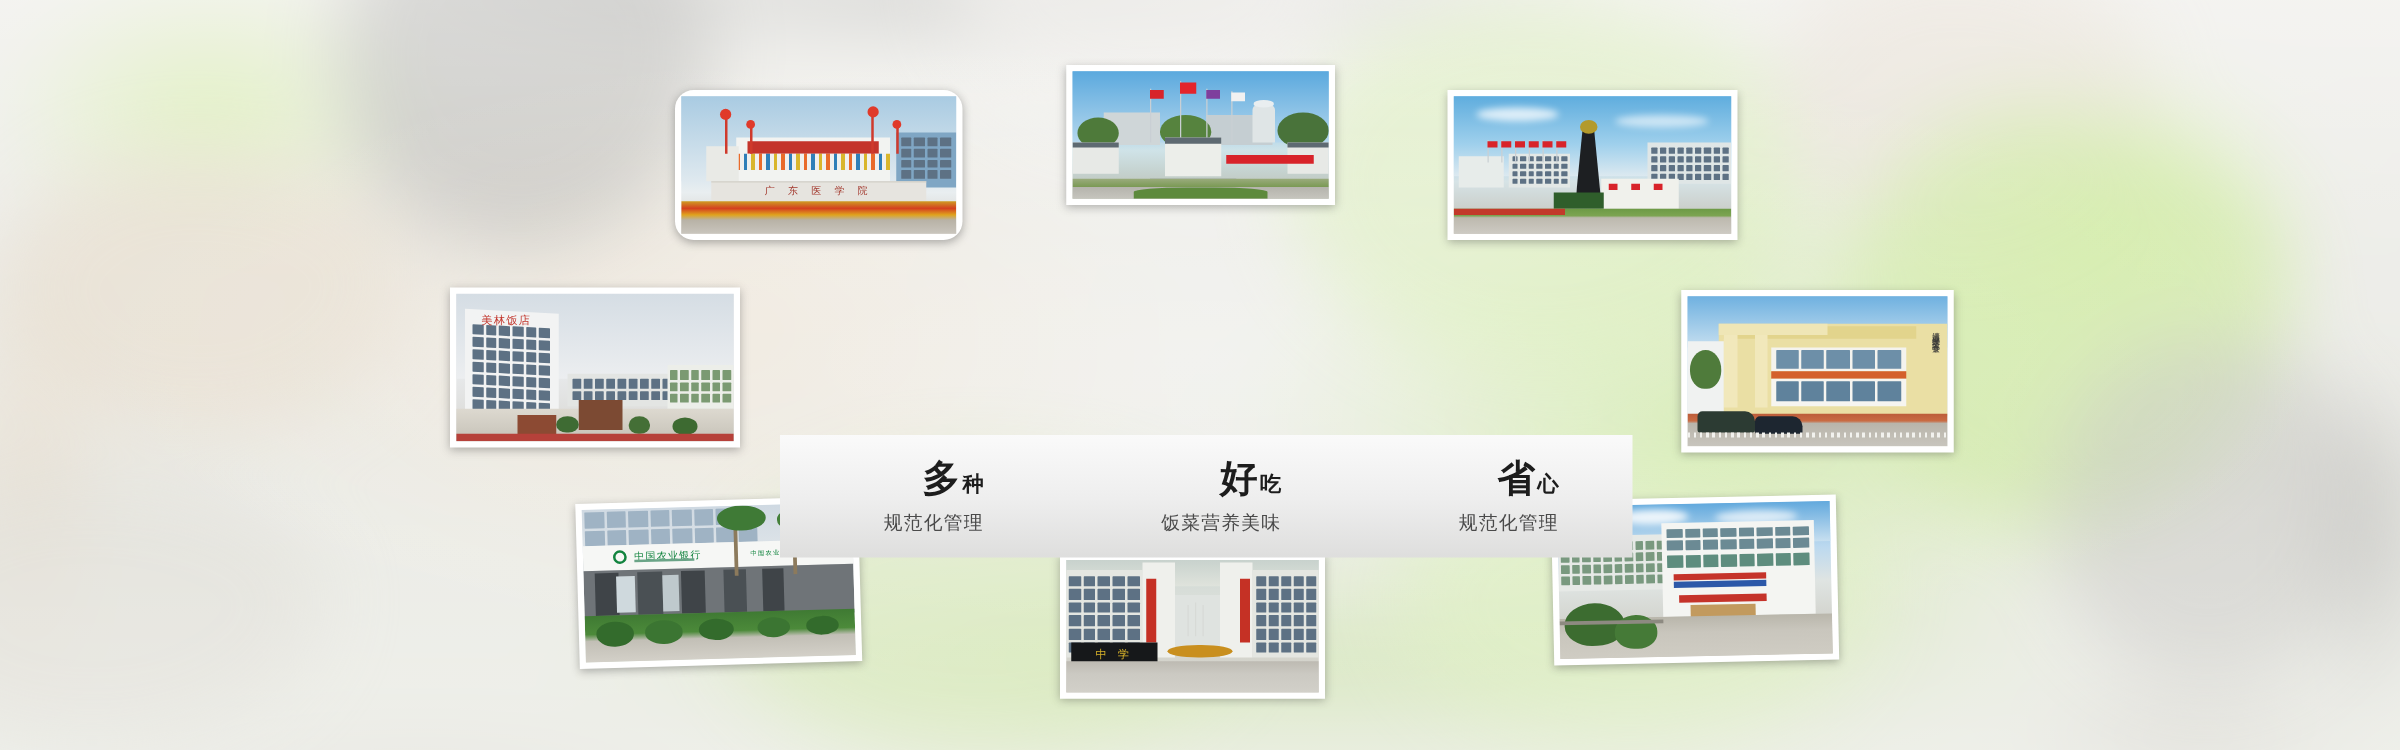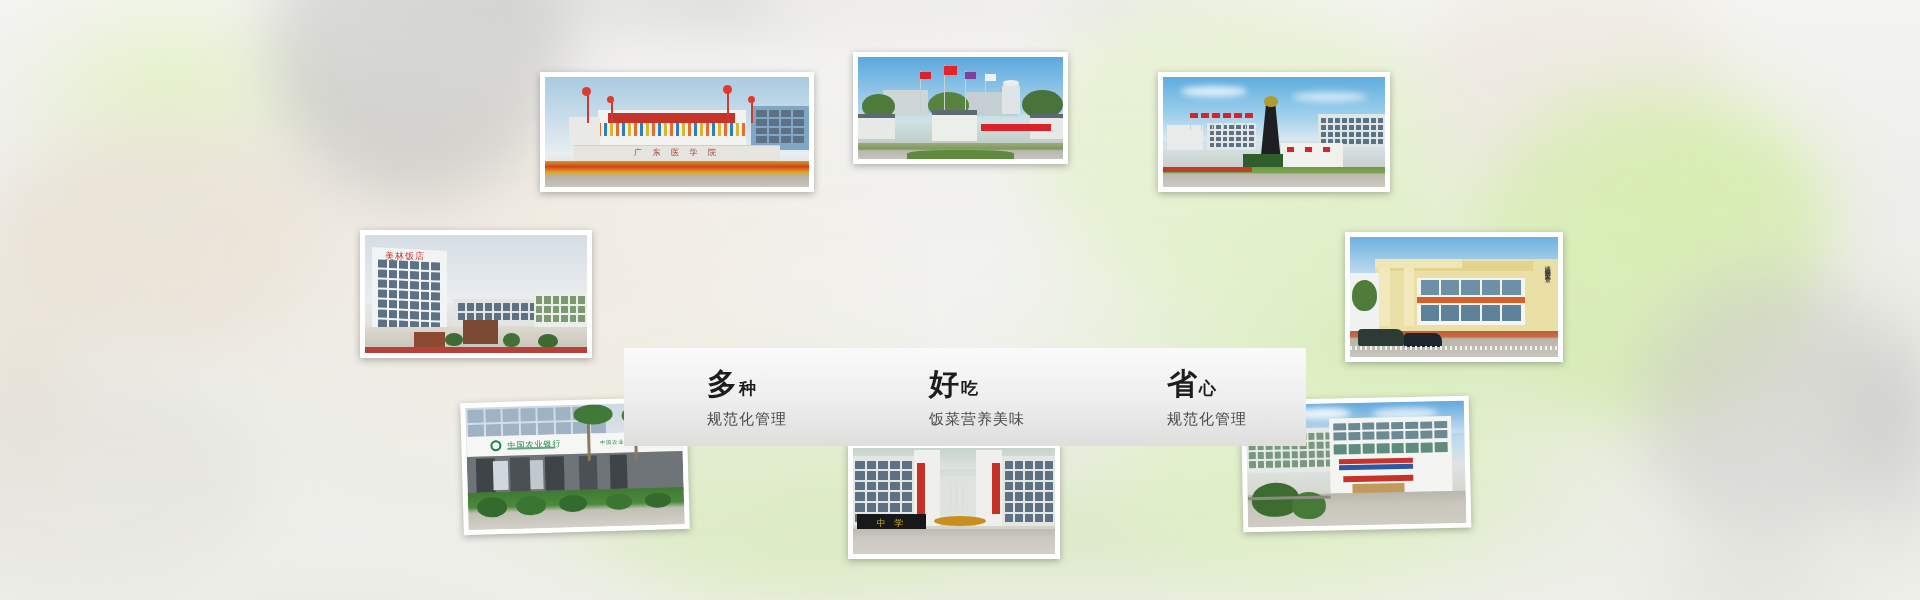--- a/index.html
+++ b/index.html
@@ -86,21 +86,21 @@
     white-space:nowrap;
     margin-top:22px;
   }
 
   
   .grey-bar {
     position:absolute;
     background:linear-gradient(180deg,#fafafa 0%,#eeeeee 52%,#dededd 100%);
     display:flex; align-items:center; justify-content:space-around;
   }
-  .feat { text-align:left; white-space:nowrap;margin-left:24px; }
+  .feat { text-align:right; white-space:nowrap;margin-left:24px; }
   .feat-head { line-height:1; color:#1d1d1d; }
   .feat-big { font-size:30px; font-weight:bold; letter-spacing:0; }
   .feat-small { font-size:17px; font-weight:bold; margin-left:2px; }
   .feat-desc { font-size:15px; color:#4a4a4a; margin-top:12px; letter-spacing:1px; line-height:1; }
 </style>
 </head>
 <body>
 
 <div id="banner">
 
@@ -113,21 +113,21 @@
     <div class="blob" style="left:1480px;top:20px;  width:300px; height:240px; background:rgba(222,210,192,.70);"></div>
     <div class="blob" style="left:1530px;top:150px; width:360px; height:330px; background:rgba(188,226,124,.80);"></div>
     <div class="blob" style="left:1700px;top:330px; width:260px; height:280px; background:rgba(168,166,162,.55);"></div>
     <div class="blob" style="left:1180px;top:430px; width:380px; height:230px; background:rgba(206,236,156,.55);"></div>
     <div class="blob" style="left:-40px; top:440px; width:360px; height:220px; background:rgba(214,211,201,.75);"></div>
     <div class="blob" style="left:820px;  top:-60px; width:320px; height:220px; background:rgba(236,234,229,.85);"></div>
   </div>
   <div class="bg-wash"></div>
   <div class="bg-vig"></div>
 
-  <div class="photo" style="left:540px; top:72px; width:274px; height:120px;">
+  <div class="photo" style="left:540px; top:72px; width:230px; height:120px;border-radius:15px;">
     <div class="inner" style="background:linear-gradient(180deg,#bcd5e6 0%,#d3e3ee 52%,#e9eef0 70%,#cfcbc4 100%);">
 
       <div class="sky" style="height:62%; background:linear-gradient(180deg,#a9cbe2,#dfe9ef);"></div>
 
       <div class="bld" style="right:0; top:26%; width:22%; height:40%; background:#7fa6c4;"></div>
       <div class="win-grid" style="right:2%; top:30%; width:18%; height:30%; grid-template-columns:repeat(4,1fr); grid-template-rows:repeat(4,1fr);">
         <i></i>
           <i></i>
           <i></i>
           <i></i>

